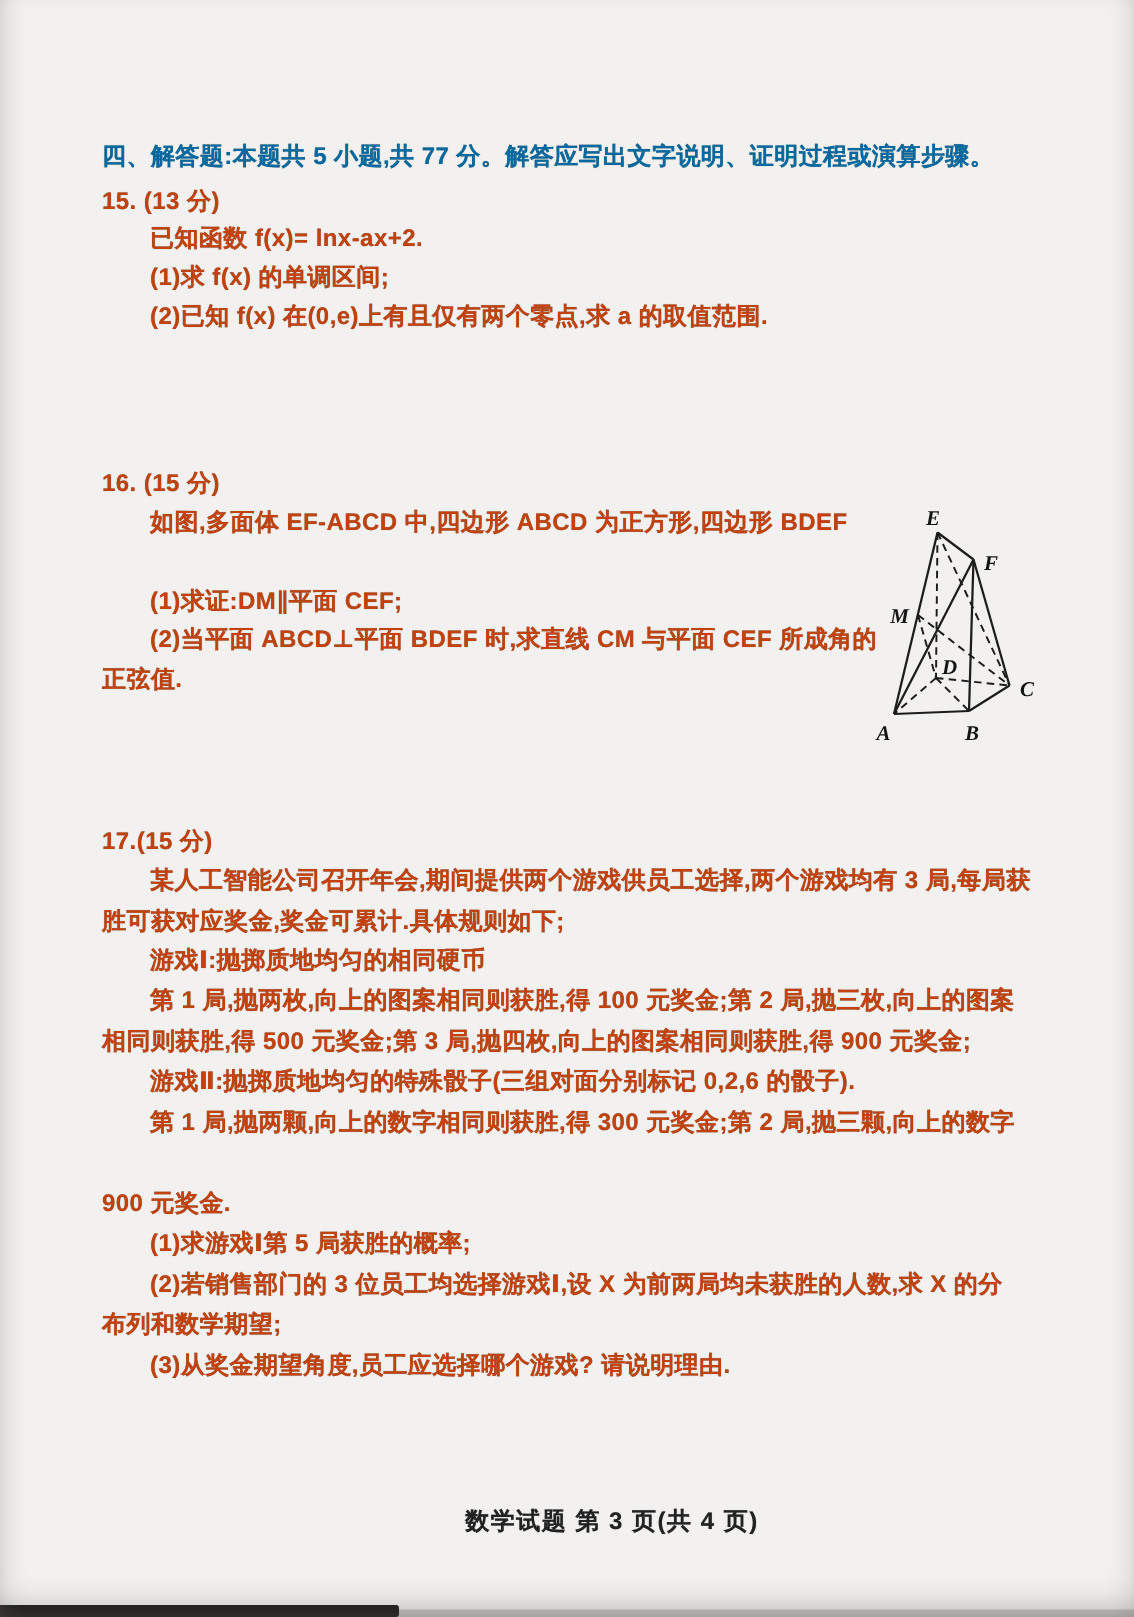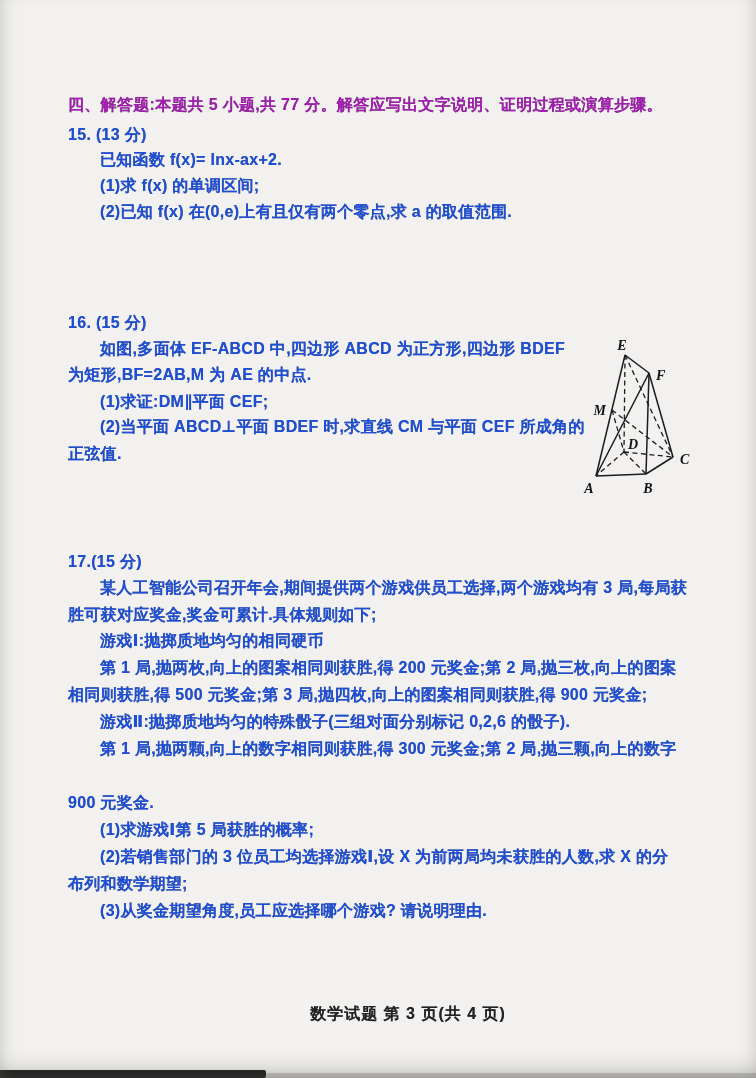--- a/index.html
+++ b/index.html
@@ -5,25 +5,25 @@
   html,body{margin:0;padding:0;background:#d8d7d5;}
   .page{
     position:relative;width:756px;height:1078px;margin:0 auto;overflow:hidden;
     background:radial-gradient(ellipse 120% 90% at 48% 30%,
       #fdfdfc 0%, #f7f6f4 45%, #eeede b 70%, #e6e5e3 88%, #d9d8d6 100%);
     background-color:#f2f1ef;
     font-family:"Liberation Sans","DejaVu Sans",sans-serif;
   }
   .ln{
     position:absolute;white-space:pre;
-    font-size:16px;font-weight:600;color:#1d4ed8;line-height:18px;
+    font-size:16px;font-weight:600;color:#c2410c;line-height:18px;
     letter-spacing:0.3px;
     text-shadow:0 0 0.5px rgba(20,20,20,0.55);
   }
-  .hdr{font-weight:800;color:#a21caf;}
+  .hdr{font-weight:800;color:#0369a1;}
   .footer{
     position:absolute;top:1004px;left:30px;width:756px;text-align:center;
     font-size:16px;font-weight:700;color:#222;letter-spacing:1px;
     text-shadow:0 0 0.5px rgba(20,20,20,0.5);
   }
   .edge-shadow{
     position:absolute;inset:0;pointer-events:none;
     box-shadow:inset 0 -18px 22px -14px rgba(90,88,85,0.45),
                inset 14px 0 20px -16px rgba(120,118,115,0.35),
                inset -14px 0 20px -16px rgba(120,118,115,0.30);
@@ -45,21 +45,20 @@
 
   <div class="ln hdr" style="left:68px;top:96px">四、解答题:本题共 5 小题,共 77 分。解答应写出文字说明、证明过程或演算步骤。</div>
 
   <div class="ln" style="left:68px;top:126px">15. (13 分)</div>
   <div class="ln" style="left:100px;top:151px">已知函数 f(x)= lnx-ax+2.</div>
   <div class="ln" style="left:100px;top:177px">(1)求 f(x) 的单调区间;</div>
   <div class="ln" style="left:100px;top:203px">(2)已知 f(x) 在(0,e)上有且仅有两个零点,求 a 的取值范围.</div>
 
   <div class="ln" style="left:68px;top:314px">16. (15 分)</div>
   <div class="ln" style="left:100px;top:340px">如图,多面体 EF-ABCD 中,四边形 ABCD 为正方形,四边形 BDEF</div>
-  <div class="ln" style="left:68px;top:366px">为矩形,BF=2AB,M 为 AE 的中点.</div>
   <div class="ln" style="left:100px;top:393px">(1)求证:DM∥平面 CEF;</div>
   <div class="ln" style="left:100px;top:418px">(2)当平面 ABCD⊥平面 BDEF 时,求直线 CM 与平面 CEF 所成角的</div>
   <div class="ln" style="left:68px;top:445px">正弦值.</div>
 
   <svg class="figure" id="fig16" viewBox="555 328 160 176">
       <line x1="625" y1="355" x2="624" y2="452" class="dashed"></line>
       <line x1="625" y1="355" x2="673" y2="457" class="dashed"></line>
       <line x1="624" y1="452" x2="646" y2="474" class="dashed"></line>
       <line x1="624" y1="452" x2="673" y2="457" class="dashed"></line>
       <line x1="624" y1="452" x2="596" y2="476" class="dashed"></line>
@@ -78,21 +77,21 @@
       <text x="628" y="449" text-anchor="start">D</text>
       <text x="589" y="493" text-anchor="middle">A</text>
       <text x="648" y="493" text-anchor="middle">B</text>
       <text x="680" y="464" text-anchor="start">C</text>
     </svg>
 
   <div class="ln" style="left:68px;top:553px">17.(15 分)</div>
   <div class="ln" style="left:100px;top:579px">某人工智能公司召开年会,期间提供两个游戏供员工选择,两个游戏均有 3 局,每局获</div>
   <div class="ln" style="left:100px;top:632px">游戏Ⅰ:抛掷质地均匀的相同硬币</div>
   <div class="ln" style="left:68px;top:606px">胜可获对应奖金,奖金可累计.具体规则如下;</div>
-  <div class="ln" style="left:100px;top:659px">第 1 局,抛两枚,向上的图案相同则获胜,得 200 元奖金;第 2 局,抛三枚,向上的图案</div>
+  <div class="ln" style="left:100px;top:659px">第 1 局,抛两枚,向上的图案相同则获胜,得 100 元奖金;第 2 局,抛三枚,向上的图案</div>
   <div class="ln" style="left:68px;top:686px">相同则获胜,得 500 元奖金;第 3 局,抛四枚,向上的图案相同则获胜,得 900 元奖金;</div>
   <div class="ln" style="left:100px;top:713px">游戏Ⅱ:抛掷质地均匀的特殊骰子(三组对面分别标记 0,2,6 的骰子).</div>
   <div class="ln" style="left:100px;top:740px">第 1 局,抛两颗,向上的数字相同则获胜,得 300 元奖金;第 2 局,抛三颗,向上的数字</div>
   <div class="ln" style="left:68px;top:794px">900 元奖金.</div>
   <div class="ln" style="left:100px;top:821px">(1)求游戏Ⅰ第 5 局获胜的概率;</div>
   <div class="ln" style="left:100px;top:848px">(2)若销售部门的 3 位员工均选择游戏Ⅰ,设 X 为前两局均未获胜的人数,求 X 的分</div>
   <div class="ln" style="left:68px;top:875px">布列和数学期望;</div>
   <div class="ln" style="left:100px;top:902px">(3)从奖金期望角度,员工应选择哪个游戏? 请说明理由.</div>
 
   <div class="footer">数学试题 第 3 页(共 4 页)</div>

